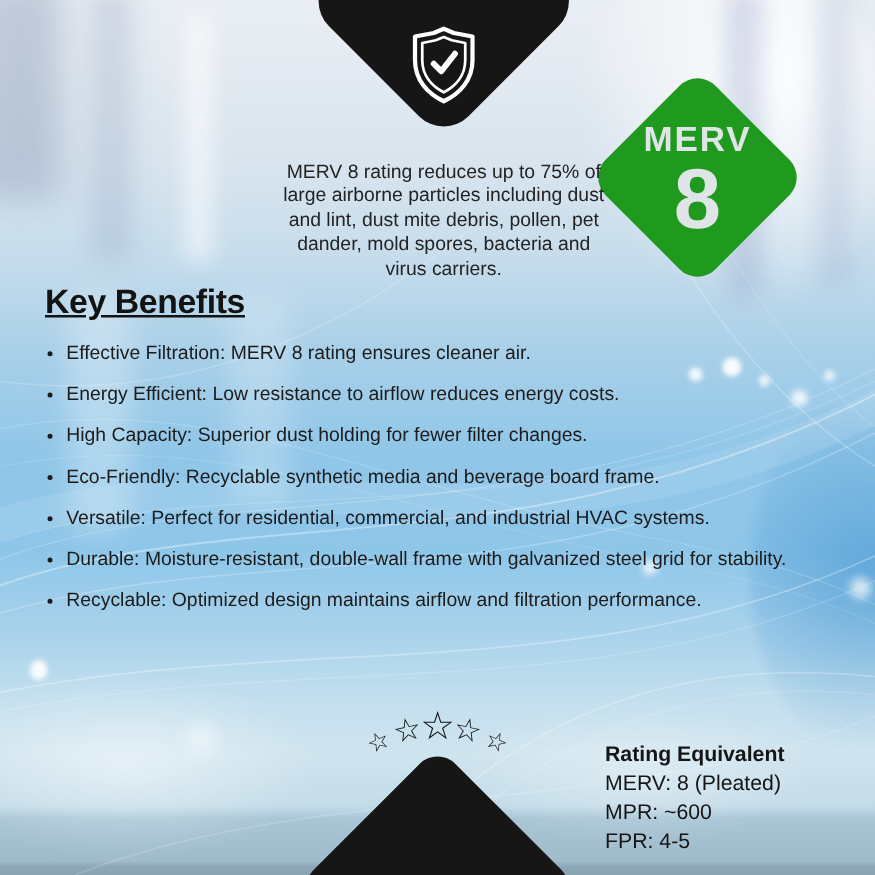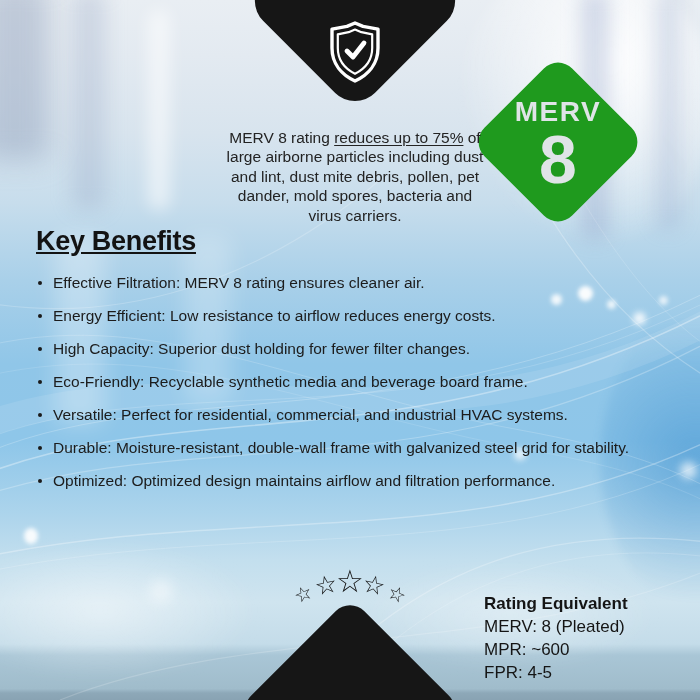--- a/index.html
+++ b/index.html
@@ -32,21 +32,21 @@
     background:var(--banner,#161616); transform:rotate(45deg);
     border-radius:28px; z-index:2;
   }
   .shield { position:absolute; left:327px; top:20px; width:56px; height:64px; z-index:3; }
 
   
   .intro {
     position:absolute; left:225px; top:112px; width:260px; z-index:3;
     text-align:center; font-size:15.5px; line-height:19.5px; color:#232323;
   }
-  .intro .u { text-decoration:underline; text-underline-offset:2px; }
+  .intro .u { text-underline-offset:2px; }
 
   
   .badge-diamond {
     position:absolute; left:496px; top:80px; width:124px; height:124px;
     background:var(--green,#1f9a1e); transform:rotate(45deg);
     border-radius:20px; z-index:2;
   }
   .badge-text {
     position:absolute; left:486px; top:96px; width:144px; z-index:3;
     text-align:center; color:#dfe4e7;
@@ -181,21 +181,21 @@
     </li>
     <li>
       <span class="kb-label">Versatile:</span>
       <span>Perfect for residential, commercial, and industrial HVAC systems.</span>
     </li>
     <li>
       <span class="kb-label">Durable:</span>
       <span>Moisture-resistant, double-wall frame with galvanized steel grid for stability.</span>
     </li>
     <li>
-      <span class="kb-label">Optimized:</span>
+      <span class="kb-label">Recyclable:</span>
       <span>Optimized design maintains airflow and filtration performance.</span>
     </li>
   </ul>
 
   <div class="stars">
     <span class="s1">☆</span>
     <span class="s2">☆</span>
     <span class="s3">☆</span>
     <span class="s4">☆</span>
     <span class="s5">☆</span>

